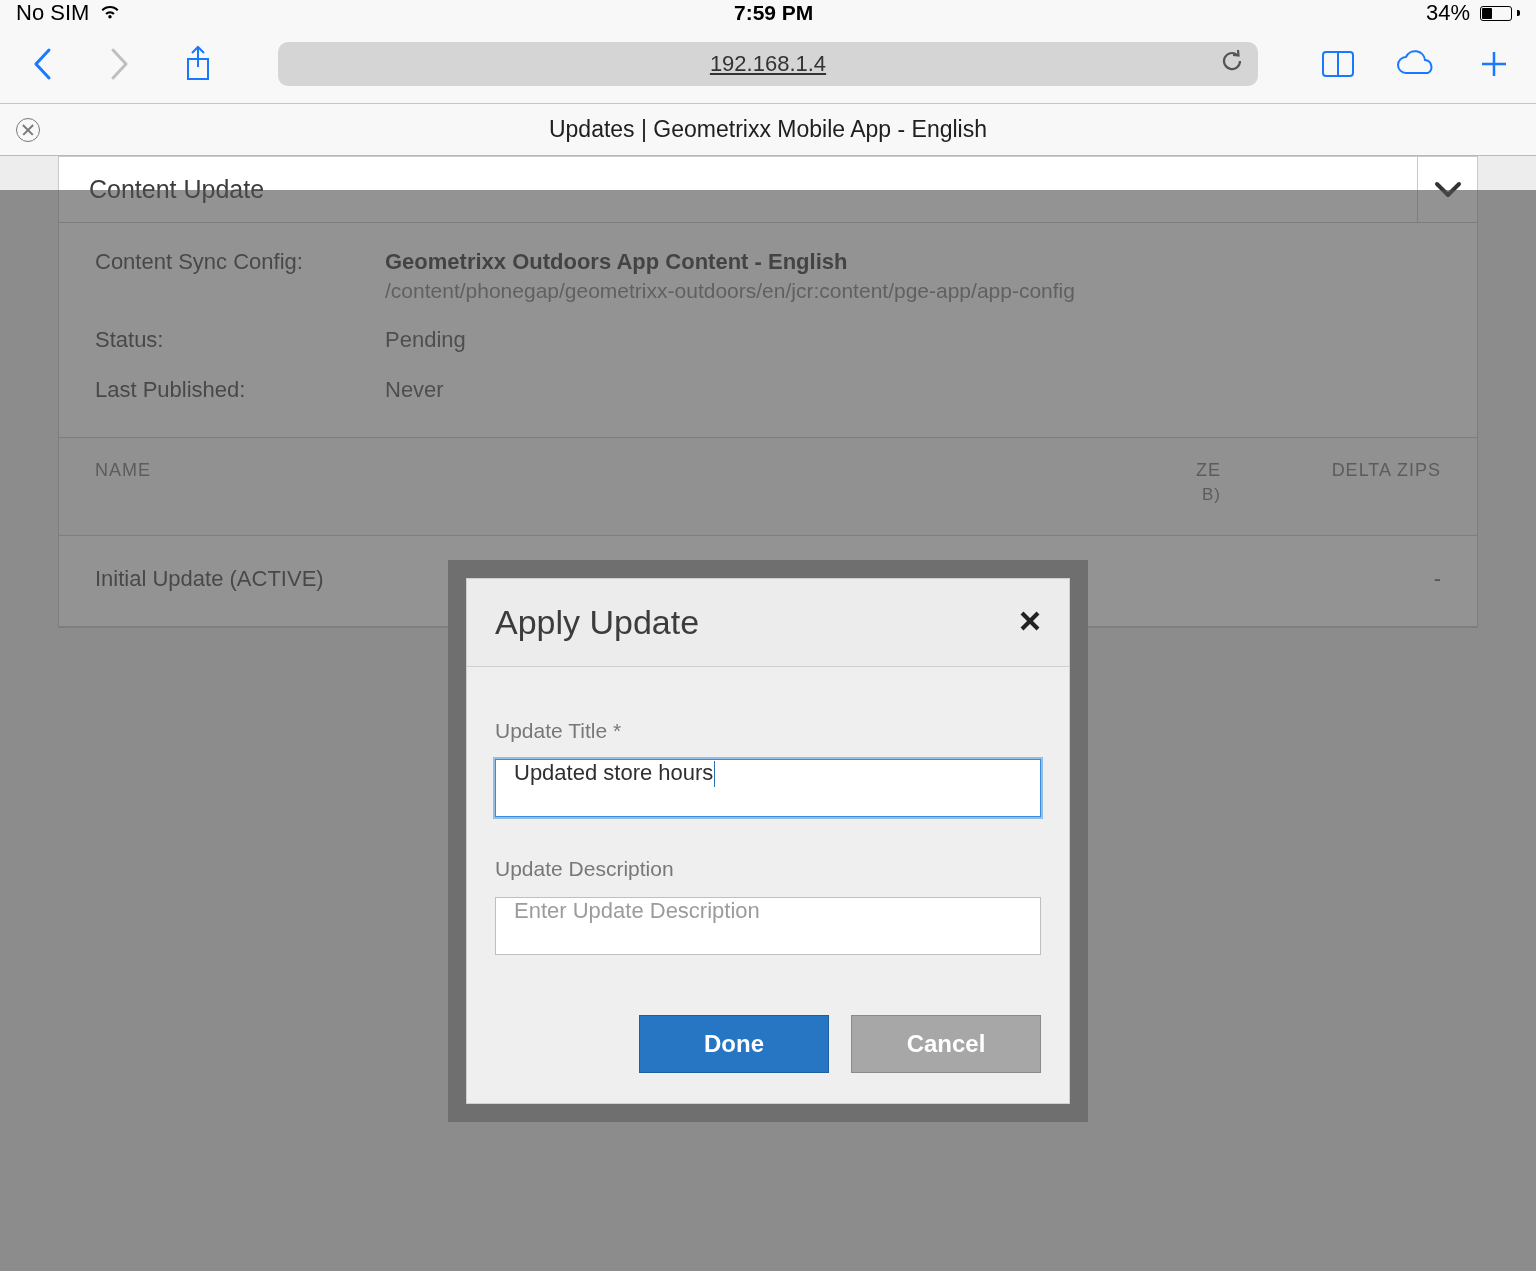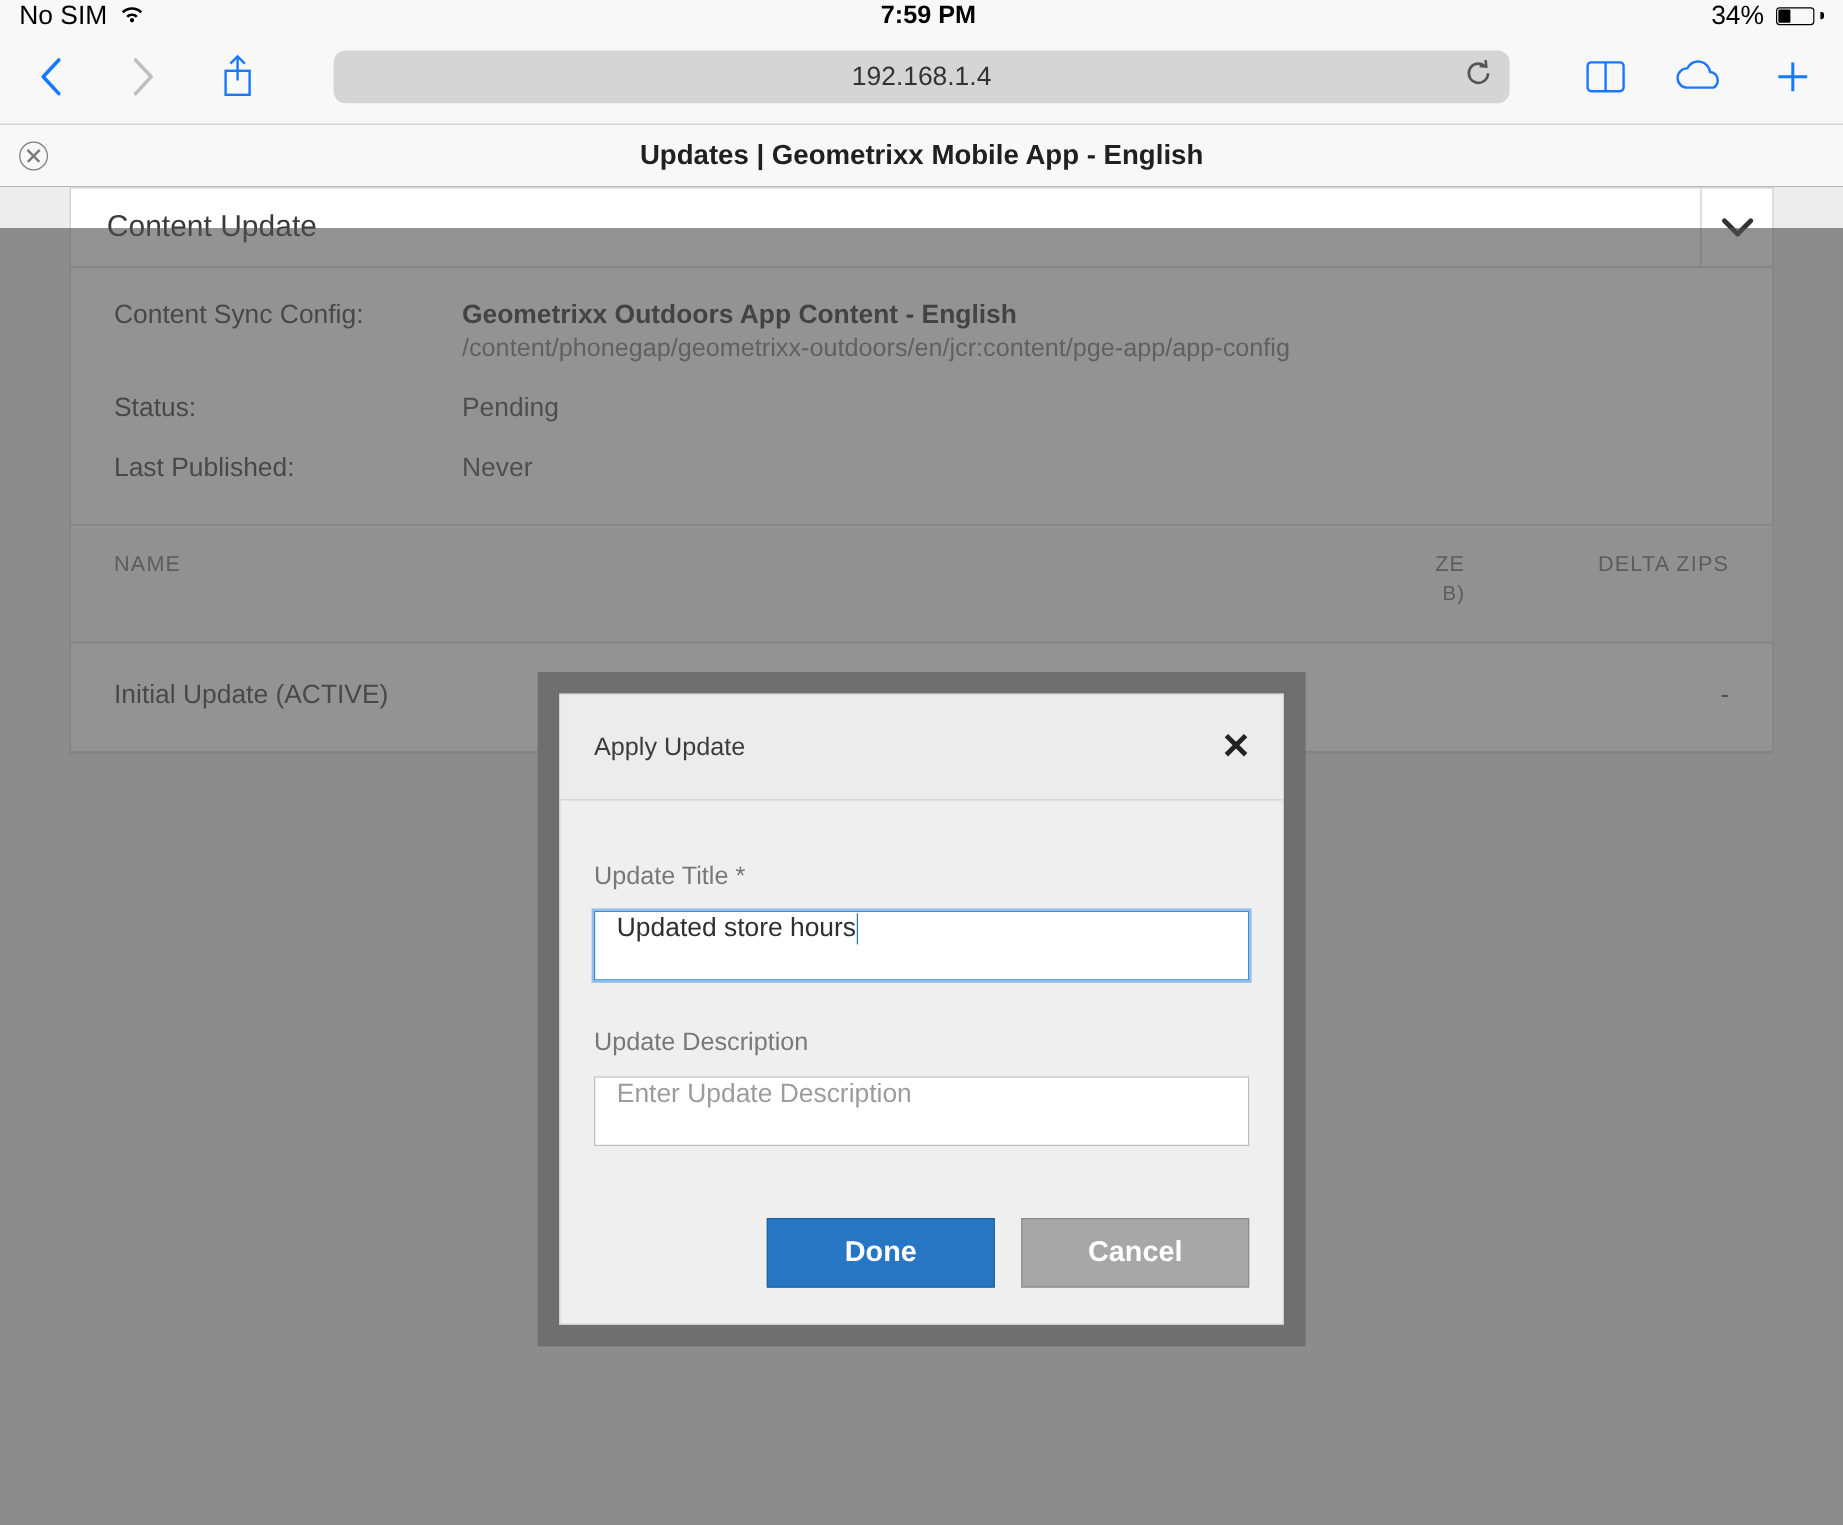--- a/index.html
+++ b/index.html
@@ -12,29 +12,29 @@
   .sb-center { font-weight:600; font-size:21px; }
   .battery { display:inline-flex; align-items:center; gap:4px; }
   .batt-body { width:32px; height:15px; border:1.5px solid #000; border-radius:3px; position:relative; }
   .batt-fill { position:absolute; left:1px; top:1px; bottom:1px; width:34%; background:#000; border-radius:1px; }
   .batt-tip { width:3px; height:6px; background:#000; border-radius:0 2px 2px 0; margin-left:1px;}
 
   
   .toolbar { height:80px; background:#f8f8f8; border-bottom:1px solid #c6c6c6; display:flex; align-items:center; padding:0 20px; gap:34px;}
   .tb-btn { width:44px; height:44px; display:flex; align-items:center; justify-content:center; color:#1879ff; }
   .tb-btn.disabled { color:#bfbfbf; }
-  .addressbar { flex:1; height:44px; background:#d5d5d6; border-radius:10px; display:flex; align-items:center; justify-content:center; font-size:22px; color:#333; position:relative; margin:0 24px;}
+  .addressbar { flex:1; height:44px; background:#d5d5d6; border-radius:10px; display:flex; align-items:center; justify-content:center; font-size:22px; color:#333; position:relative; margin:0 24px;text-decoration:underline;}
   .reload { position:absolute; right:14px; top:50%; transform:translateY(-50%); color:#555; }
 
   
   .page-header { height:52px; display:flex; align-items:center; padding:0 16px; border-bottom:1px solid #b9b9b9; background:#f8f8f8;}
   .close-circle { width:24px; height:24px; border:1.5px solid #7a7a7a; border-radius:50%; position:relative; }
   .close-circle::before, .close-circle::after { content:""; position:absolute; left:4px; right:4px; top:10.5px; height:1.5px; background:#7a7a7a; }
   .close-circle::before{ transform:rotate(45deg);} .close-circle::after{ transform:rotate(-45deg);}
-  .page-title { flex:1; text-align:center; font-weight:700; font-size:23px; color:#202020; }
+  .page-title { flex:1; text-align:center; font-weight:400; font-size:23px; color:#202020; }
 
   
   .content-area { padding:0 58px; background:#ededed; height:1115px; }
   .panel { background:#fff; border:1px solid #c9c9c9; }
   .panel-header { height:66px; display:flex; align-items:center; justify-content:space-between; padding:0 26px 0 30px; border-bottom:1px solid #c9c9c9; }
   .panel-title { font-size:25px; color:#3b3b3b; }
   .chev-container { width:60px; height:66px; border-left:1px solid #c9c9c9; margin-right:-26px; display:flex; align-items:center; justify-content:center;}
   .info-block { padding:26px 36px 34px; display:grid; grid-template-columns:290px 1fr; row-gap:24px; font-size:22px; color:#4a4a4a; border-bottom:1px solid #c9c9c9;}
   .info-label { color:#3a3a3a; }
   .info-value .bold { font-weight:700; color:#2e2e2e; font-size:22px;}
@@ -46,21 +46,21 @@
   .table-row { display:grid; grid-template-columns:1fr 220px 220px; padding:30px 36px 34px; font-size:22px; color:#3b3b3b; border-bottom:1px solid #c9c9c9;}
   .table-row .c3 { text-align:right; color:#555;}
 
   
   .dim { position:absolute; left:0; right:0; bottom:0; top:190px; background:rgba(80,80,80,0.62); }
 
   
   .modal-wrap { position:absolute; left:50%; top:560px; transform:translateX(-50%); width:640px; background:#6f6f6f; padding:18px; }
   .modal { background:#efefef; border:1px solid #cfcfcf; }
   .modal-head { height:88px; display:flex; align-items:center; justify-content:space-between; padding:0 28px; border-bottom:1px solid #cfcfcf; background:#ececec;}
-  .modal-title { font-size:21px; color:#3c3c3c; font-weight:300;}
+  .modal-title { font-size:34px; color:#3c3c3c; font-weight:300;}
   .modal-close { font-size:28px; color:#222; font-weight:700; line-height:1; cursor:pointer;}
   .modal-body { padding:32px 28px 10px; }
   .field-label { font-size:21px; color:#787878; margin:20px 0 16px; }
   .input { width:100%; height:58px; border:1px solid #bfbfbf; font-size:22px; padding:0 18px; background:#fff; color:#2f2f2f;}
   .input.focus { outline:none; border:1px solid #3b8ede; box-shadow:0 0 0 2px rgba(59,142,222,0.5);}
   .input.placeholder { color:#9c9c9c; }
   .modal-foot { display:flex; justify-content:flex-end; gap:22px; padding:50px 28px 30px;}
   .btn { height:58px; width:190px; font-size:24px; font-weight:600; border:1px solid #888; display:flex; align-items:center; justify-content:center; cursor:pointer;}
   .btn-cancel { background:#a7a7a7; color:#fff; border-color:#8a8a8a;}
   .btn-done { background:#2676c4; color:#fff; border-color:#1e5fa0;}

